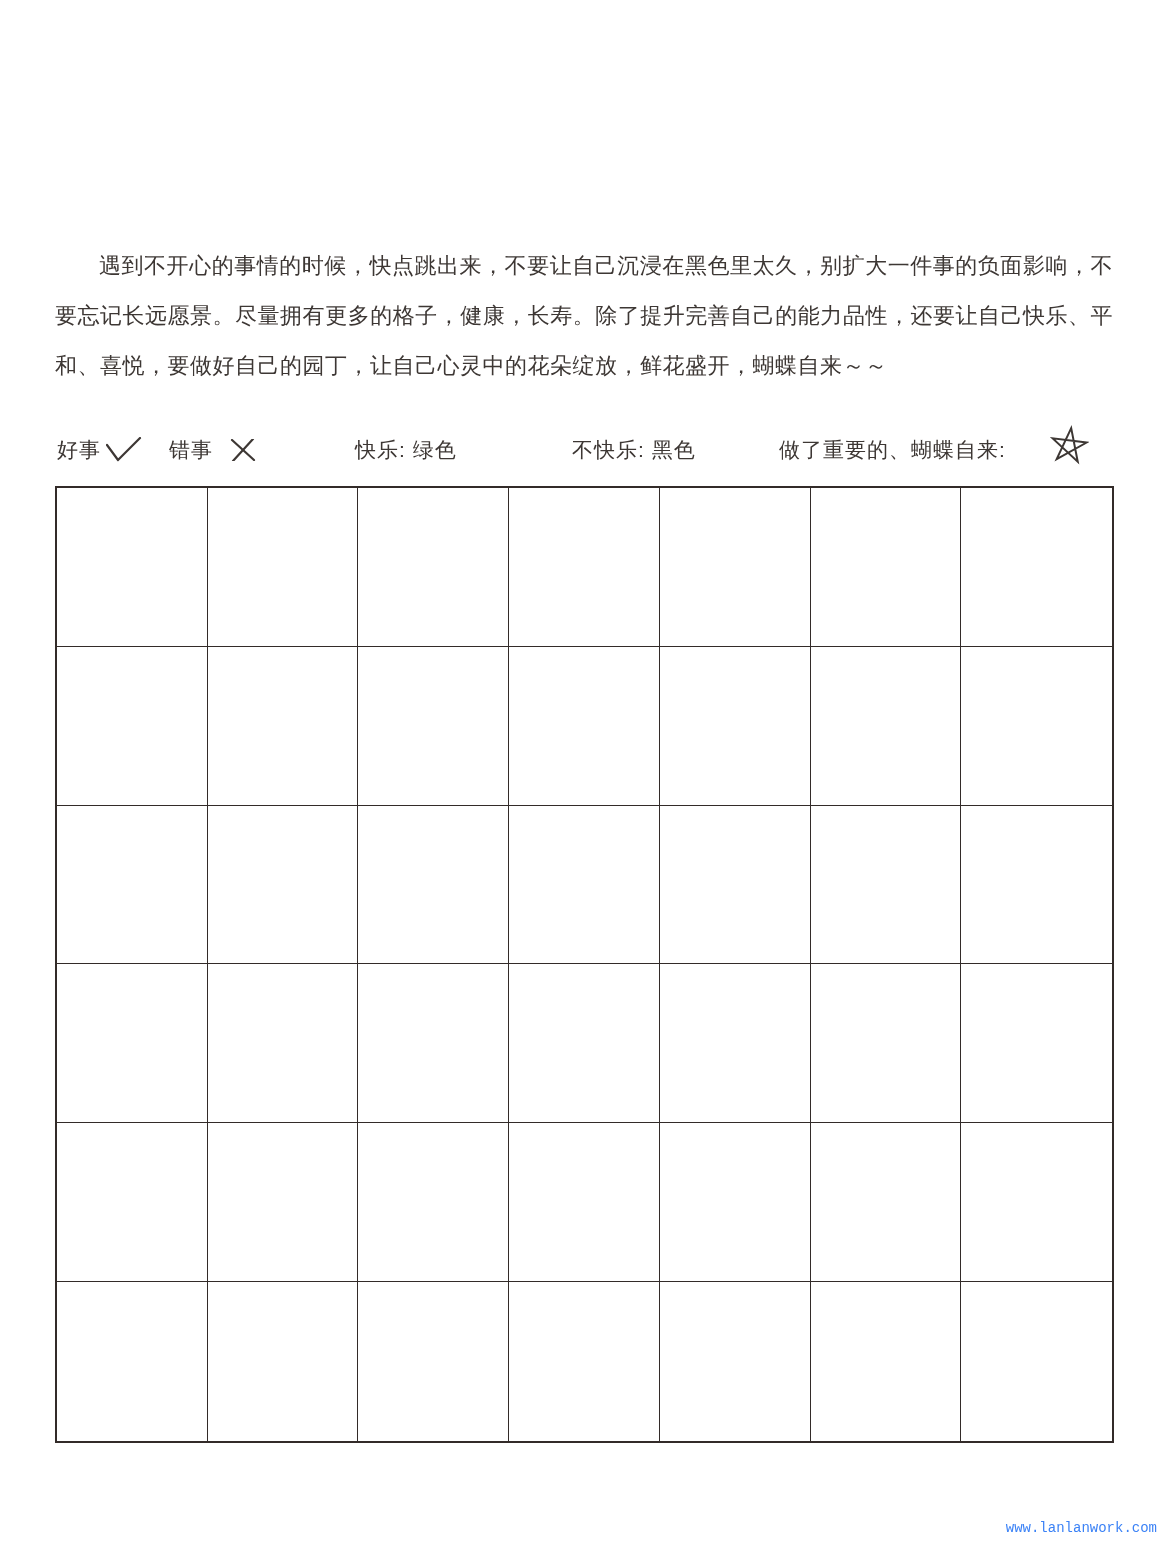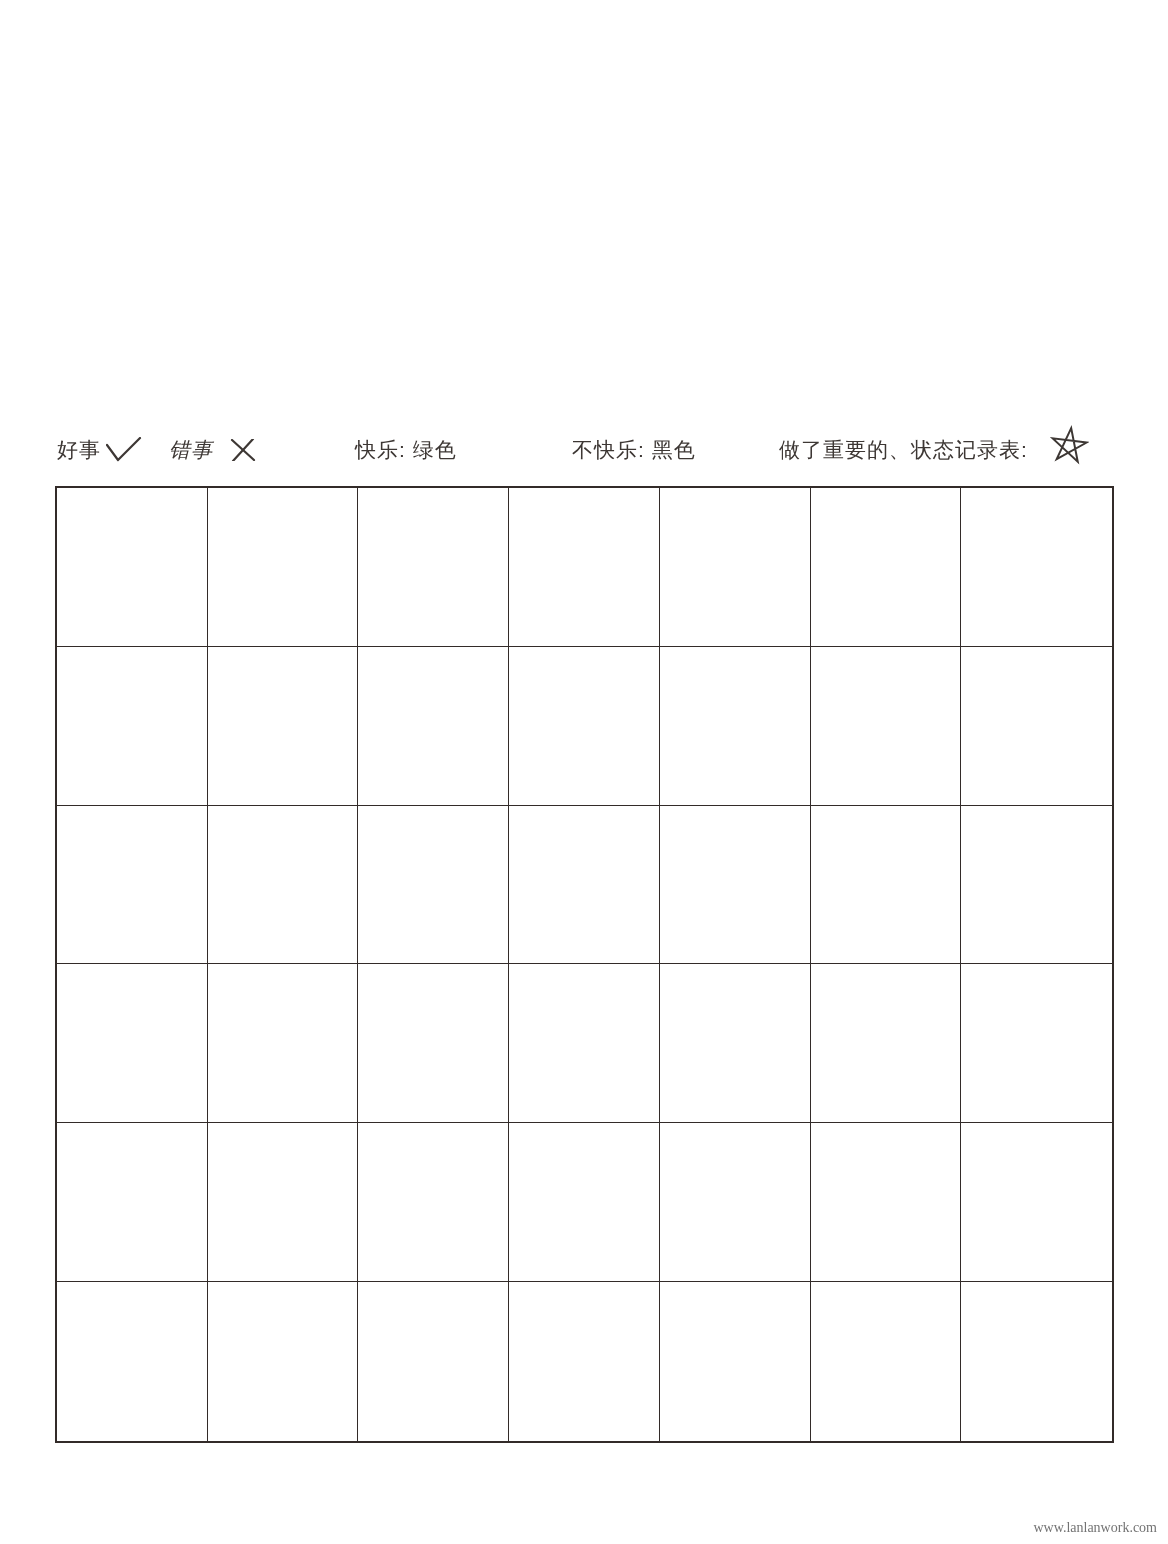--- a/index.html
+++ b/index.html
@@ -29,21 +29,21 @@
     letter-spacing:0.5px;
     color:var(--text-color);
   }
   .legend{position:absolute;left:0;top:430px;width:1168px;height:56px;text-align:center;}
   .legend .lg{
     position:absolute;top:6px;
     font-size:21px;letter-spacing:1px;white-space:nowrap;
     color:var(--text-color);
   }
   .lg-good{left:57px;}
-  .lg-wrong{left:169px;font-style:italic;}
+  .lg-wrong{left:169px;}
   .lg-happy{left:355px;}
   .lg-unhappy{left:572px;}
   .lg-important{left:779px;}
   .icon{position:absolute;}
   .icon svg{display:block;}
   .icon-check{left:106px;top:7px;}
   .icon-x{left:230px;top:9px;}
   .icon-star{left:1049px;top:-9px;}
   .grid{
     position:absolute;left:55px;top:486px;
@@ -55,49 +55,50 @@
     background:var(--bg);
   }
   .cell{
     border-right:1.5px solid var(--line-color);
     border-bottom:1.5px solid var(--line-color);
   }
   .cell.lc{border-right:none;}
   .cell.lr{border-bottom:none;}
   .watermark{
     position:absolute;right:11px;top:1520px;
-    font-family:Liberation Serif, serif;
+    font-family:Liberation Mono, monospace;
     font-size:14px;letter-spacing:0px;
-    color:#737373;
+    color:#3b82f6;
   }
 </style>
 </head>
 <body>
 
 <div class="page">
 
 
+  <p class="paragraph">遇到不开心的事情的时候，快点跳出来，不要让自己沉浸在黑色里太久，别扩大一件事的负面影响，不要忘记长远愿景。尽量拥有更多的格子，健康，长寿。除了提升完善自己的能力品性，还要让自己快乐、平和、喜悦，要做好自己的园丁，让自己心灵中的花朵绽放，鲜花盛开，蝴蝶自来～～</p>
 
   <div class="legend">
     <span class="lg lg-good">好事</span>
     <span class="icon icon-check">
       <svg width="36" height="25" viewBox="0 0 36 25">
         <polyline points="1,8 12,23 34,1" fill="none" stroke="#3d3734" stroke-width="2.2" stroke-linecap="round" stroke-linejoin="round"></polyline>
       </svg>
     </span>
     <span class="lg lg-wrong">错事</span>
     <span class="icon icon-x">
       <svg width="26" height="22" viewBox="0 0 26 22">
         <line x1="2" y1="1" x2="24" y2="21" stroke="#3d3734" stroke-width="2.2" stroke-linecap="round"></line>
         <line x1="23" y1="0" x2="3" y2="22" stroke="#3d3734" stroke-width="2.2" stroke-linecap="round"></line>
       </svg>
     </span>
     <span class="lg lg-happy">快乐: 绿色</span>
     <span class="lg lg-unhappy">不快乐: 黑色</span>
-    <span class="lg lg-important">做了重要的、状态记录表:</span>
+    <span class="lg lg-important">做了重要的、蝴蝶自来:</span>
     <span class="icon icon-star">
       <svg width="40" height="50" viewBox="0 0 40 50">
         <polygon points="20,7 9.4,39.6 37.1,19.4 2.9,19.4 30.6,39.6" fill="none" stroke="#3d3734" stroke-width="2" stroke-linejoin="miter" transform="rotate(7 20 25)"></polygon>
       </svg>
     </span>
   </div>
 
   <div class="grid" id="grid">
       <div class="cell"></div>
       <div class="cell"></div>

